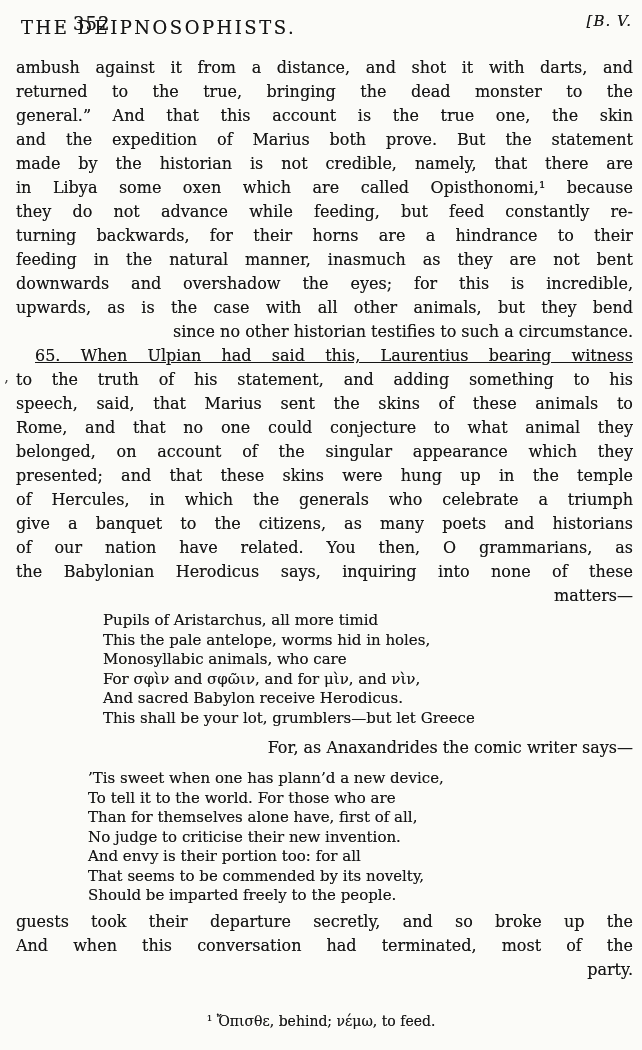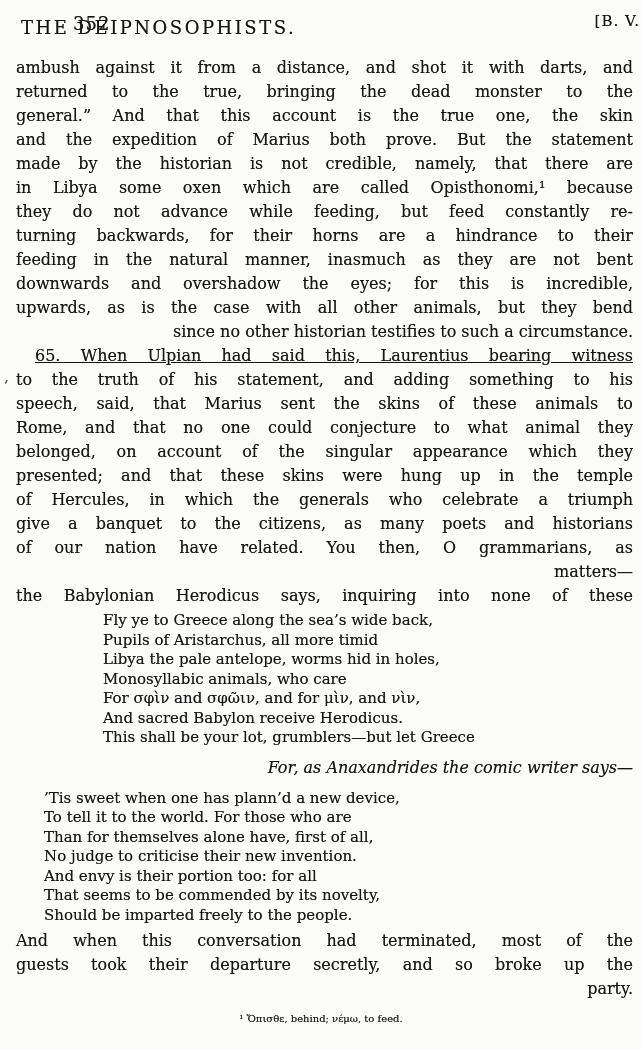--- a/index.html
+++ b/index.html
@@ -8,36 +8,36 @@
     background:#fbfbf8;
     font-family:"DejaVu Serif", serif;
     color:#151515;
     position:relative;
     overflow:hidden;
     text-shadow: 0 0 0.4px rgba(20,20,20,0.55);
   }
   .page-number   { position:absolute; left:25px;  top:13px; font-size:18px; letter-spacing:1px;margin-left:48px; }
   .running-title { position:absolute; left:0; right:0; top:17px; text-align:left;
                    font-size:18px; letter-spacing:2.5px;margin-left:21px; }
-  .book-ref      { position:absolute; right:2px; top:12px; font-size:15px; letter-spacing:1px; }
+  .book-ref      { position:absolute; right:10px; top:12px; font-size:15px; letter-spacing:1px;font-style:italic; }
 
   .text-block { position:absolute; left:16px; top:56px; width:617px; }
 
   .bl { font-size:16px; line-height:24px; text-align:justify; text-align-last:justify; }
   .bl.last { text-align:right; text-align-last:auto; }
   .bl.indent { text-indent:19px;text-decoration:underline; }
 
   .verse { margin-left:87px; }
   .verse .vl { font-size:15px; line-height:19.5px; text-align:left; }
   .verse.v1 { margin-top:3px; }
-  .para3 { margin-top:8px;font-style:italic; }
-  .verse.v2 { margin-top:9px; margin-left:28px; }
+  .para3 { margin-top:8px; }
+  .verse.v2 { margin-top:9px; margin-left:72px; }
   .para4 { margin-top:4px; }
 
-  .footnote { position:absolute; left:0; right:0; top:1013px; text-align:center; font-size:10px; }
+  .footnote { position:absolute; left:0; right:0; top:1013px; text-align:center; font-size:14px; }
 
   .margin-mark { position:absolute; left:4px; top:378px; font-size:14px; color:#4a4a4a; }
 </style>
 </head>
 <body>
 
 <div class="page-number">352</div>
 <div class="running-title">THE DEIPNOSOPHISTS.</div>
 <div class="book-ref">[B. V.</div>
 
@@ -63,28 +63,27 @@
   <div>
     <div class="bl indent">65. When Ulpian had said this, Laurentius bearing witness</div>
     <div class="bl">to the truth of his statement, and adding something to his</div>
     <div class="bl">speech, said, that Marius sent the skins of these animals to</div>
     <div class="bl">Rome, and that no one could conjecture to what animal they</div>
     <div class="bl">belonged, on account of the singular appearance which they</div>
     <div class="bl">presented; and that these skins were hung up in the temple</div>
     <div class="bl">of Hercules, in which the generals who celebrate a triumph</div>
     <div class="bl">give a banquet to the citizens, as many poets and historians</div>
     <div class="bl">of our nation have related. You then, O grammarians, as</div>
+    <div class="bl">the Babylonian Herodicus says, inquiring into none of these</div>
     <div class="bl last">matters—</div>
-    <div class="bl">the Babylonian Herodicus says, inquiring into none of these</div>
   </div>
 
   <div class="verse v1">
-    <div class="vl">Fly ye to Greece along the sea’s wide back,</div>
     <div class="vl">Pupils of Aristarchus, all more timid</div>
-    <div class="vl">Libya the pale antelope, worms hid in holes,</div>
+    <div class="vl">This the pale antelope, worms hid in holes,</div>
     <div class="vl">Monosyllabic animals, who care</div>
     <div class="vl">For σφὶν and σφῶιν, and for μὶν, and νὶν,</div>
     <div class="vl">And sacred Babylon receive Herodicus.</div>
     <div class="vl">This shall be your lot, grumblers—but let Greece</div>
   </div>
 
   <div class="para3">
     <div class="bl last">For, as Anaxandrides the comic writer says—</div>
   </div>
 
@@ -92,20 +91,20 @@
     <div class="vl">’Tis sweet when one has plann’d a new device,</div>
     <div class="vl">To tell it to the world. For those who are</div>
     <div class="vl">Than for themselves alone have, first of all,</div>
     <div class="vl">No judge to criticise their new invention.</div>
     <div class="vl">And envy is their portion too: for all</div>
     <div class="vl">That seems to be commended by its novelty,</div>
     <div class="vl">Should be imparted freely to the people.</div>
   </div>
 
   <div class="para4">
+    <div class="bl">guests took their departure secretly, and so broke up the</div>
     <div class="bl">And when this conversation had terminated, most of the</div>
-    <div class="bl">guests took their departure secretly, and so broke up the</div>
     <div class="bl last">party.</div>
   </div>
 
 </div>
 
 <div class="footnote">¹ Ὄπισθε, behind; νέμω, to feed.</div>
 
 </body></html>

